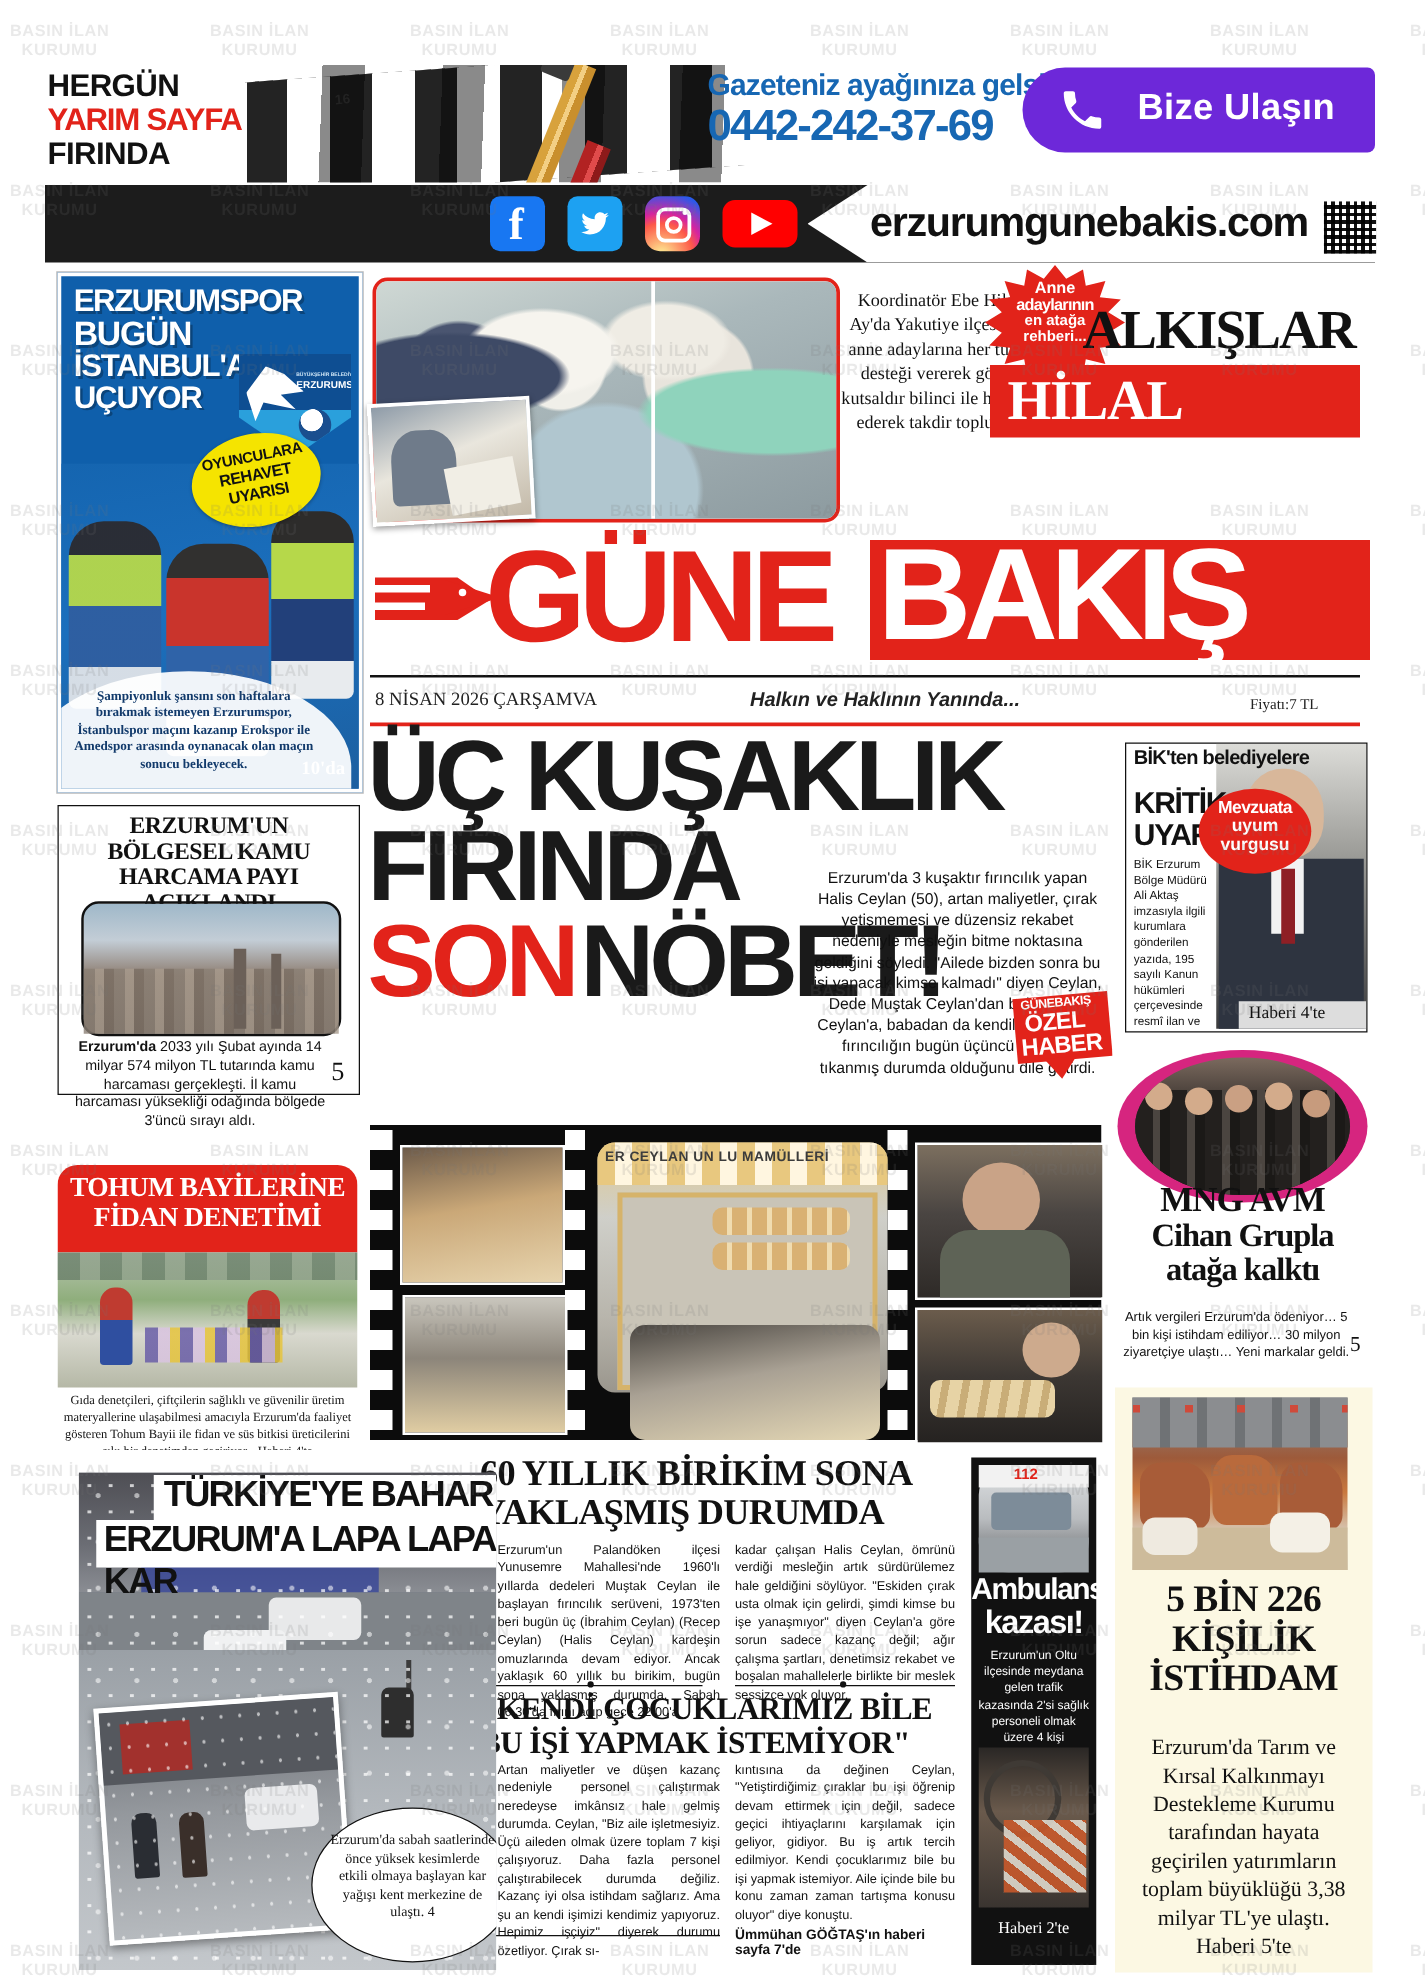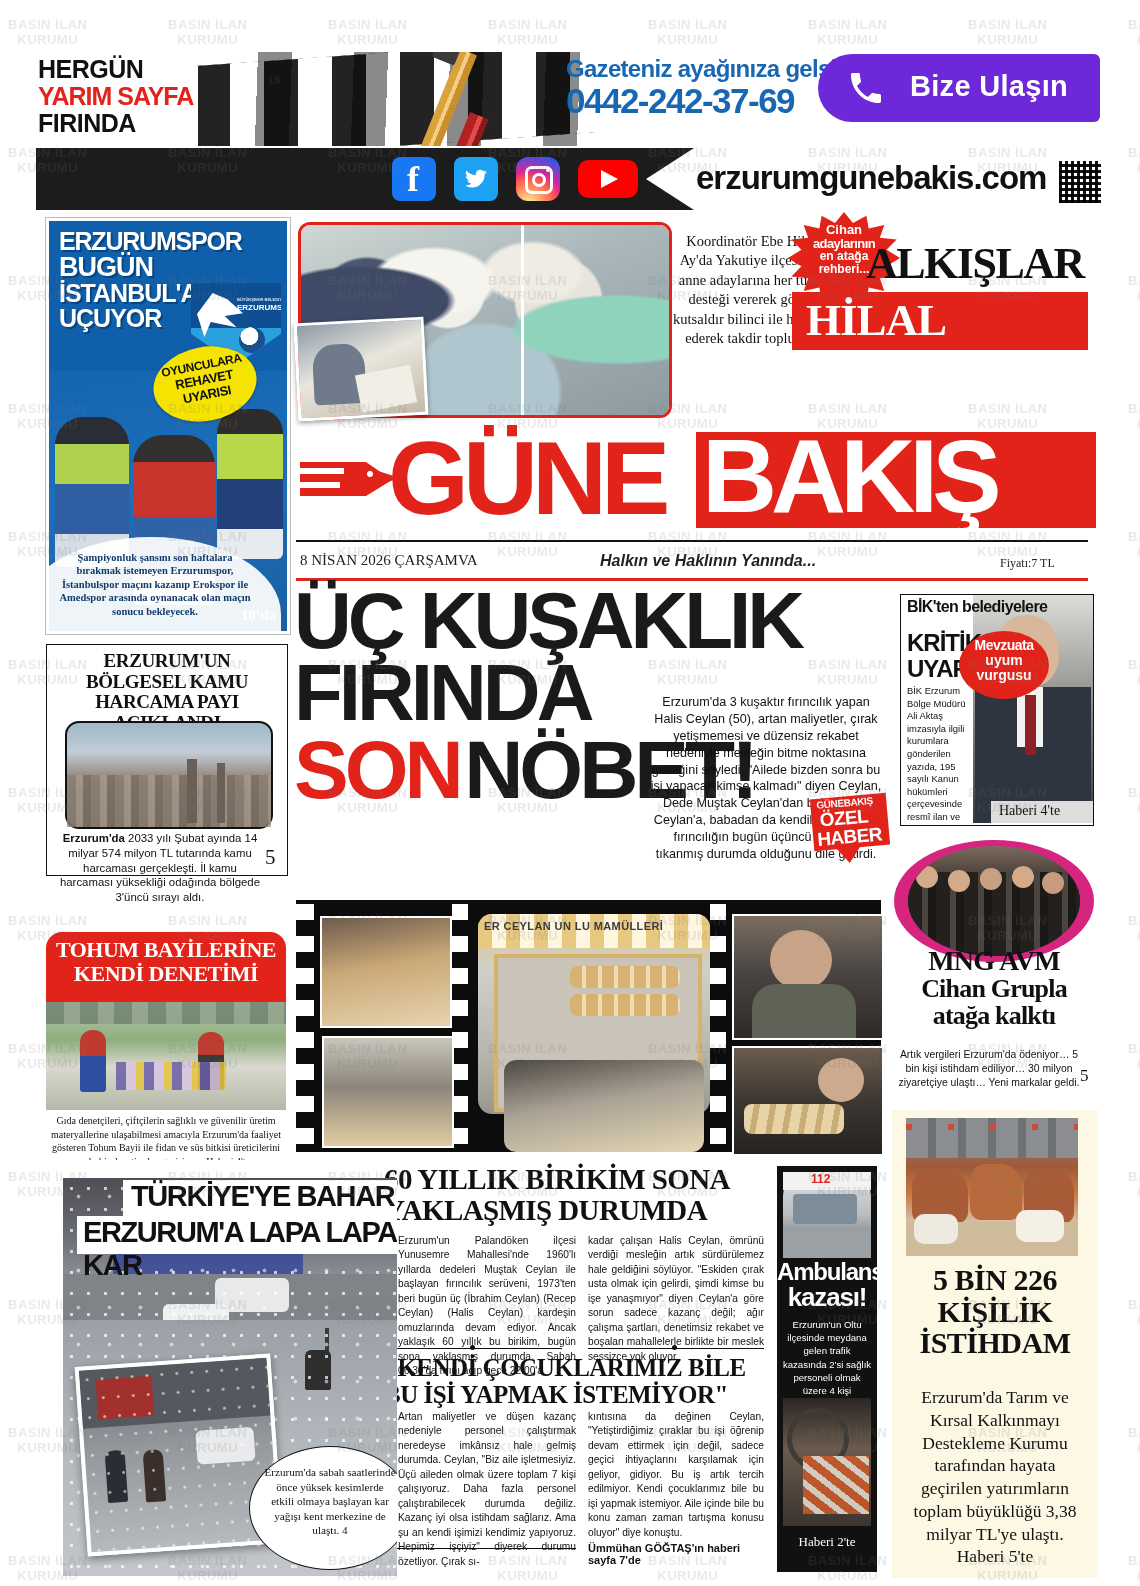--- a/index.html
+++ b/index.html
@@ -195,21 +195,21 @@
 
   <div class="abs" style="left:672px;top:232px;width:158px;font-family:'Liberation Serif',serif;font-size:14.5px;
               line-height:1.34;text-align:center;color:#111;">Koordinatör Ebe Hilal Ay'da Yakutiye ilçesinde anne adaylarına her türlü desteği vererek görev kutsaldır bilinci ile hareket ederek takdir topluyor.</div>
 
   <div class="abs" style="left:788px;top:212px;width:112px;height:92px;background:#e2231a;
               clip-path:polygon(50% 0%,58% 12%,70% 4%,72% 18%,86% 14%,82% 28%,97% 30%,88% 41%,100% 50%,
                                 88% 59%,97% 70%,82% 72%,86% 86%,72% 82%,70% 96%,58% 88%,50% 100%,
                                 42% 88%,30% 96%,28% 82%,14% 86%,18% 72%,3% 70%,12% 59%,0% 50%,
                                 12% 41%,3% 30%,18% 28%,14% 14%,28% 18%,30% 4%,42% 12%);">
     <div style="padding-top:11px;text-align:center;">
-      <div style="font-size:13px;font-weight:700;color:#fff;line-height:1.05;">Cihan</div>
+      <div style="font-size:13px;font-weight:700;color:#fff;line-height:1.05;">Anne</div>
       <div style="font-size:13px;font-weight:700;color:#fff;line-height:1.05;letter-spacing:-.6px;">adaylarının</div>
       <div style="font-size:12px;font-weight:700;color:#fff;line-height:1.05;">en atağa</div>
       <div style="font-size:12px;font-weight:700;color:#fff;line-height:1.05;">rehberi...</div>
     </div>
   </div>
 
   <span class="abs" style="left:866px;top:238px;font-size:44px;font-weight:700;color:#111;letter-spacing:-1.5px;
                font-family:'Liberation Serif',serif;">ALKIŞLAR</span>
 
   <div class="abs" style="left:792px;top:292px;width:296px;height:58px;background:#e2231a;">
@@ -306,21 +306,21 @@
       <span style="font-weight:700;">Erzurum'da</span><span> 2033 yılı Şubat ayında 14 milyar 574 milyon TL tutarında kamu harcaması gerçekleşti. İl kamu harcaması yüksekliği odağında bölgede 3'üncü sırayı aldı.</span>
     </div>
     <span class="abs" style="left:218px;top:200px;font-size:21px;color:#111;font-family:'Liberation Serif',serif;">5</span>
   </div>
 
   <div class="abs" style="left:46px;top:932px;width:240px;height:228px;background:#fff;overflow:hidden;">
     <div class="abs" style="left:0;top:0;width:240px;height:70px;background:#e2231a;border-radius:16px 16px 0 0;">
       <div style="padding-top:6px;text-align:center;font-family:'Liberation Serif',serif;font-size:22px;
                   font-weight:700;color:#fff;line-height:1.08;letter-spacing:-.5px;">TOHUM BAYİLERİNE</div>
       <div style="text-align:center;font-family:'Liberation Serif',serif;font-size:22px;
-                  font-weight:700;color:#fff;line-height:1.08;letter-spacing:-.5px;">KENDİ DENETİMİ</div>
+                  font-weight:700;color:#fff;line-height:1.08;letter-spacing:-.5px;">FİDAN DENETİMİ</div>
     </div>
     <div class="abs p-green" style="left:0;top:70px;width:240px;height:108px;">
       <div class="abs" style="left:0;top:0;width:240px;height:22px;
            background:repeating-linear-gradient(90deg,#6a7f6a 0 18px,#8fa08a 18px 34px);opacity:.8;"></div>
       <div class="abs" style="left:34px;top:28px;width:26px;height:62px;
            background:linear-gradient(180deg,#bf3b30 0 42%,#2f4fa0 42% 100%);border-radius:12px 12px 3px 3px;"></div>
       <div class="abs" style="left:152px;top:30px;width:26px;height:58px;
            background:linear-gradient(180deg,#bf3b30 0 40%,#3a3a3a 40% 100%);border-radius:12px 12px 3px 3px;"></div>
       <div class="abs" style="left:70px;top:60px;width:110px;height:28px;
            background:repeating-linear-gradient(90deg,#6a5ea8 0 10px,#d9c4e0 10px 20px,#e6c43d 20px 28px);opacity:.85;"></div>

